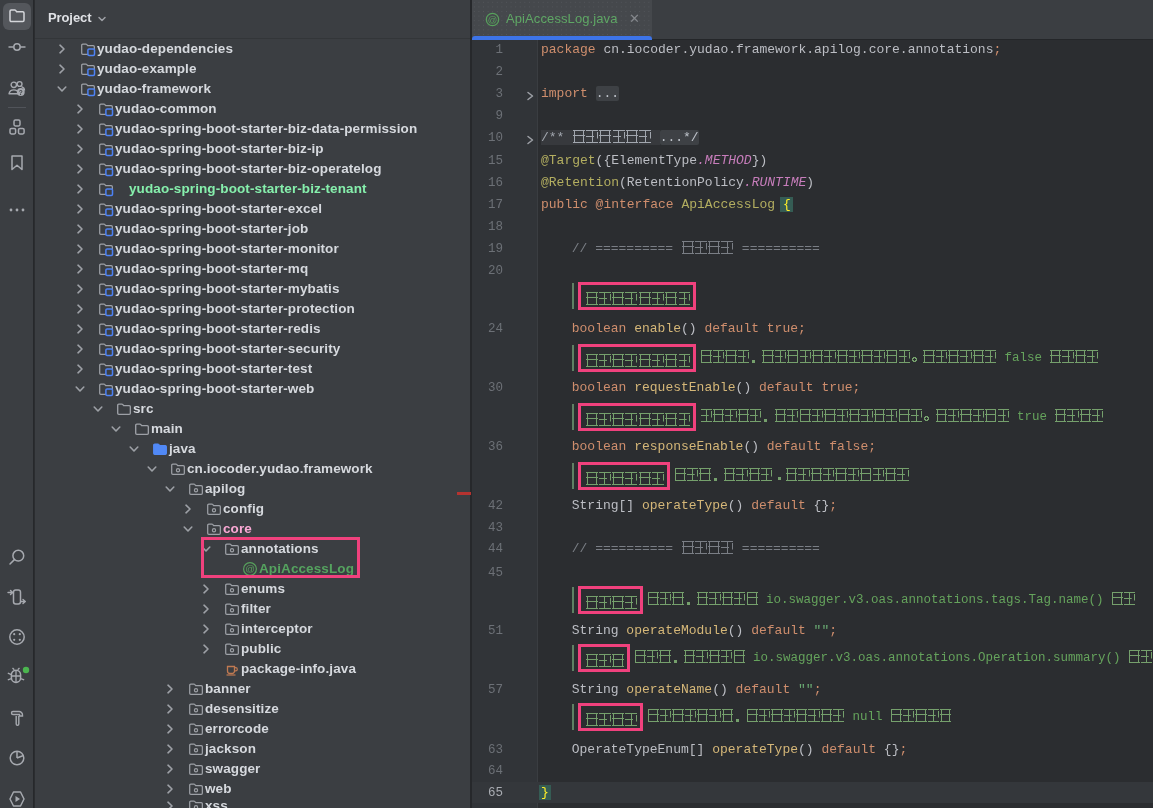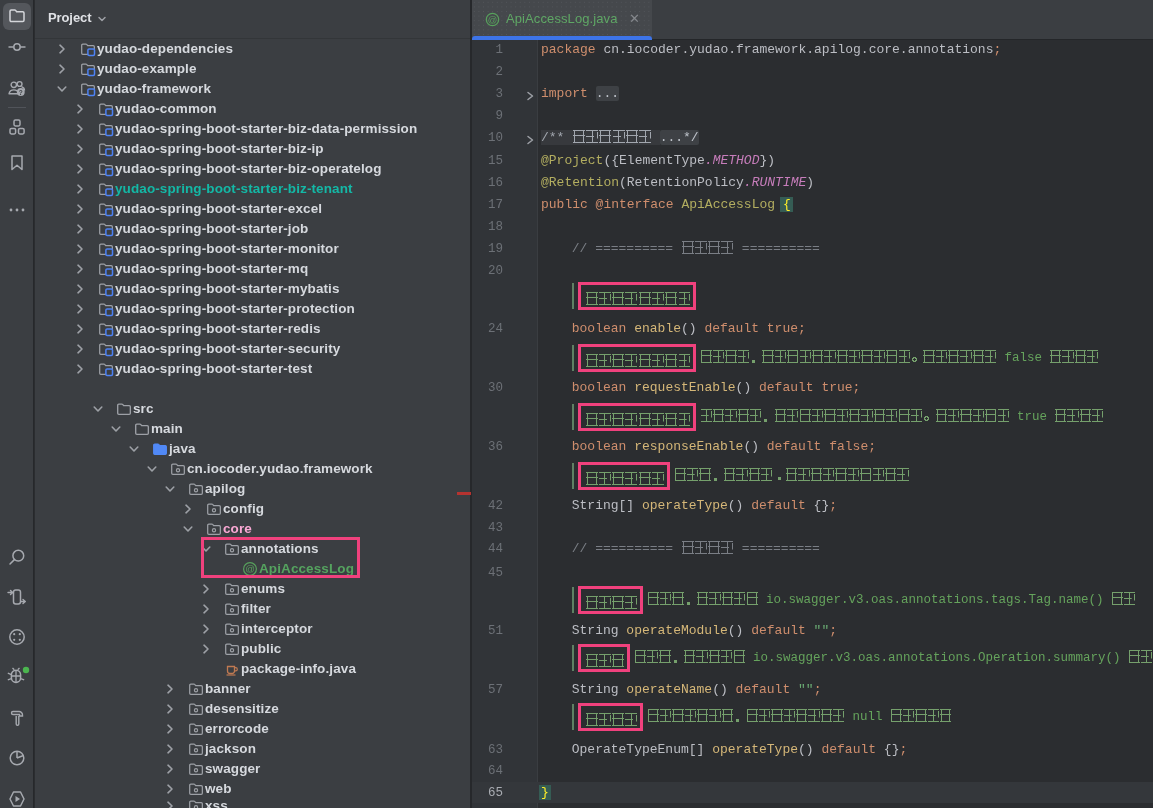--- a/index.html
+++ b/index.html
@@ -167,21 +167,21 @@
         <svg class="tc" viewBox="0 0 16 16">
           <path d="M6 4.2 L10 8 L6 11.8" fill="none" stroke="#9DA0A6" stroke-width="1.6" stroke-linecap="round" stroke-linejoin="round"></path>
         </svg>
       </span>
       <span style="position:absolute;left:98px;top:2px">
         <svg class="ti" viewBox="0 0 16 16">
           <path d="M1.7 4.2 a1.1 1.1 0 0 1 1.1 -1.1 h3.1 a1 1 0 0 1 .75 .33 l1.0 1.17 h5.6 a1.1 1.1 0 0 1 1.1 1.1 v6.6 a1.1 1.1 0 0 1 -1.1 1.1 h-10.45 a1.1 1.1 0 0 1 -1.1 -1.1 z" fill="none" stroke="#9DA0A6" stroke-width="1.25"></path>
           <rect x="7.9" y="7.9" width="6.6" height="6.6" rx="1.2" fill="#3B3E42" stroke="#4D82F5" stroke-width="1.5"></rect>
         </svg>
       </span>
-      <span class="tl" style="left:115px;color:#14b8a6">yudao-spring-boot-starter-biz-tenant</span>
+      <span class="tl" style="left:129px;color:#86efac">yudao-spring-boot-starter-biz-tenant</span>
     </div>
 <div class="tr" style="top:199px">
       <span style="position:absolute;left:72px;top:2px">
         <svg class="tc" viewBox="0 0 16 16">
           <path d="M6 4.2 L10 8 L6 11.8" fill="none" stroke="#9DA0A6" stroke-width="1.6" stroke-linecap="round" stroke-linejoin="round"></path>
         </svg>
       </span>
       <span style="position:absolute;left:98px;top:2px">
         <svg class="ti" viewBox="0 0 16 16">
           <path d="M1.7 4.2 a1.1 1.1 0 0 1 1.1 -1.1 h3.1 a1 1 0 0 1 .75 .33 l1.0 1.17 h5.6 a1.1 1.1 0 0 1 1.1 1.1 v6.6 a1.1 1.1 0 0 1 -1.1 1.1 h-10.45 a1.1 1.1 0 0 1 -1.1 -1.1 z" fill="none" stroke="#9DA0A6" stroke-width="1.25"></path>
@@ -294,20 +294,34 @@
           <path d="M6 4.2 L10 8 L6 11.8" fill="none" stroke="#9DA0A6" stroke-width="1.6" stroke-linecap="round" stroke-linejoin="round"></path>
         </svg>
       </span>
       <span style="position:absolute;left:98px;top:2px">
         <svg class="ti" viewBox="0 0 16 16">
           <path d="M1.7 4.2 a1.1 1.1 0 0 1 1.1 -1.1 h3.1 a1 1 0 0 1 .75 .33 l1.0 1.17 h5.6 a1.1 1.1 0 0 1 1.1 1.1 v6.6 a1.1 1.1 0 0 1 -1.1 1.1 h-10.45 a1.1 1.1 0 0 1 -1.1 -1.1 z" fill="none" stroke="#9DA0A6" stroke-width="1.25"></path>
           <rect x="7.9" y="7.9" width="6.6" height="6.6" rx="1.2" fill="#3B3E42" stroke="#4D82F5" stroke-width="1.5"></rect>
         </svg>
       </span>
       <span class="tl" style="left:115px;color:#D6D9DE">yudao-spring-boot-starter-test</span>
+    </div>
+<div class="tr" style="top:379px">
+      <span style="position:absolute;left:72px;top:2px">
+        <svg class="tc" viewBox="0 0 16 16">
+          <path d="M4.2 6 L8 10 L11.8 6" fill="none" stroke="#9DA0A6" stroke-width="1.6" stroke-linecap="round" stroke-linejoin="round"></path>
+        </svg>
+      </span>
+      <span style="position:absolute;left:98px;top:2px">
+        <svg class="ti" viewBox="0 0 16 16">
+          <path d="M1.7 4.2 a1.1 1.1 0 0 1 1.1 -1.1 h3.1 a1 1 0 0 1 .75 .33 l1.0 1.17 h5.6 a1.1 1.1 0 0 1 1.1 1.1 v6.6 a1.1 1.1 0 0 1 -1.1 1.1 h-10.45 a1.1 1.1 0 0 1 -1.1 -1.1 z" fill="none" stroke="#9DA0A6" stroke-width="1.25"></path>
+          <rect x="7.9" y="7.9" width="6.6" height="6.6" rx="1.2" fill="#3B3E42" stroke="#4D82F5" stroke-width="1.5"></rect>
+        </svg>
+      </span>
+      <span class="tl" style="left:115px;color:#D6D9DE">yudao-spring-boot-starter-web</span>
     </div>
 <div class="tr" style="top:399px">
       <span style="position:absolute;left:90px;top:2px">
         <svg class="tc" viewBox="0 0 16 16">
           <path d="M4.2 6 L8 10 L11.8 6" fill="none" stroke="#9DA0A6" stroke-width="1.6" stroke-linecap="round" stroke-linejoin="round"></path>
         </svg>
       </span>
       <span style="position:absolute;left:116px;top:2px">
         <svg class="ti" viewBox="0 0 16 16">
           <path d="M1.7 4.2 a1.1 1.1 0 0 1 1.1 -1.1 h3.1 a1 1 0 0 1 .75 .33 l1.0 1.17 h5.6 a1.1 1.1 0 0 1 1.1 1.1 v6.6 a1.1 1.1 0 0 1 -1.1 1.1 h-10.45 a1.1 1.1 0 0 1 -1.1 -1.1 z" fill="none" stroke="#9DA0A6" stroke-width="1.35"></path>
@@ -692,21 +706,21 @@
 <div class="ln cur" style="top:782px">65</div>
 <div style="position:absolute;left:524px;top:88px"><svg width="12" height="12" viewBox="0 0 12 12">
         <path d="M4 2.5 L8.5 6 L4 9.5" fill="none" stroke="#9DA0A6" stroke-width="1.5" stroke-linecap="round" stroke-linejoin="round"></path>
       </svg></div>
 <div style="position:absolute;left:524px;top:132px"><svg width="12" height="12" viewBox="0 0 12 12">
         <path d="M4 2.5 L8.5 6 L4 9.5" fill="none" stroke="#9DA0A6" stroke-width="1.5" stroke-linecap="round" stroke-linejoin="round"></path>
       </svg></div>
 <div class="cl" style="top:39px;left:541px"><span class="k">package</span><span class="w"> cn.iocoder.yudao.framework.apilog.core.annotations</span><span class="k">;</span></div>
 <div class="cl" style="top:83px;left:541px"><span class="k">import</span><span class="w"> </span><span class="f">...</span></div>
 <div class="cl" style="top:127px;left:541px"><span class="l10">/** <i class="c"></i><i class="c2"></i><i class="c"></i><i class="c2"></i><i class="c"></i><i class="c2"></i> </span><span class="f">...*/</span></div>
-<div class="cl" style="top:150px;left:541px"><span class="a">@Project</span><span class="w">({ElementType</span><span class="q">.METHOD</span><span class="w">})</span></div>
+<div class="cl" style="top:150px;left:541px"><span class="a">@Target</span><span class="w">({ElementType</span><span class="q">.METHOD</span><span class="w">})</span></div>
 <div class="cl" style="top:172px;left:541px"><span class="a">@Retention</span><span class="w">(RetentionPolicy</span><span class="q">.RUNTIME</span><span class="w">)</span></div>
 <div class="cl" style="top:194px;left:541px"><span class="k">public @interface</span><span class="w"> </span><span class="a">ApiAccessLog</span><span class="w"> </span><span class="b">{</span></div>
 <div class="cl" style="top:238px;left:571.76px"><span class="g">// ========== <i class="c"></i><i class="c2"></i><i class="c"></i><i class="c2"></i> ==========</span></div>
 <div class="cl" style="top:318px;left:571.76px"><span class="k">boolean</span><span class="w"> </span><span class="m">enable</span><span class="w">() </span><span class="k">default true;</span></div>
 <div class="cl" style="top:377px;left:571.76px"><span class="k">boolean</span><span class="w"> </span><span class="m">requestEnable</span><span class="w">() </span><span class="k">default true;</span></div>
 <div class="cl" style="top:436px;left:571.76px"><span class="k">boolean</span><span class="w"> </span><span class="m">responseEnable</span><span class="w">() </span><span class="k">default false;</span></div>
 <div class="cl" style="top:495px;left:571.76px"><span class="w">String[] </span><span class="m">operateType</span><span class="w">() </span><span class="k">default</span><span class="w"> {}</span><span class="k">;</span></div>
 <div class="cl" style="top:538px;left:571.76px"><span class="g">// ========== <i class="c"></i><i class="c2"></i><i class="c"></i><i class="c2"></i> ==========</span></div>
 <div class="cl" style="top:620px;left:571.76px"><span class="w">String </span><span class="m">operateModule</span><span class="w">() </span><span class="k">default</span><span class="w"> </span><span class="s">""</span><span class="k">;</span></div>
 <div class="cl" style="top:679px;left:571.76px"><span class="w">String </span><span class="m">operateName</span><span class="w">() </span><span class="k">default</span><span class="w"> </span><span class="s">""</span><span class="k">;</span></div>

